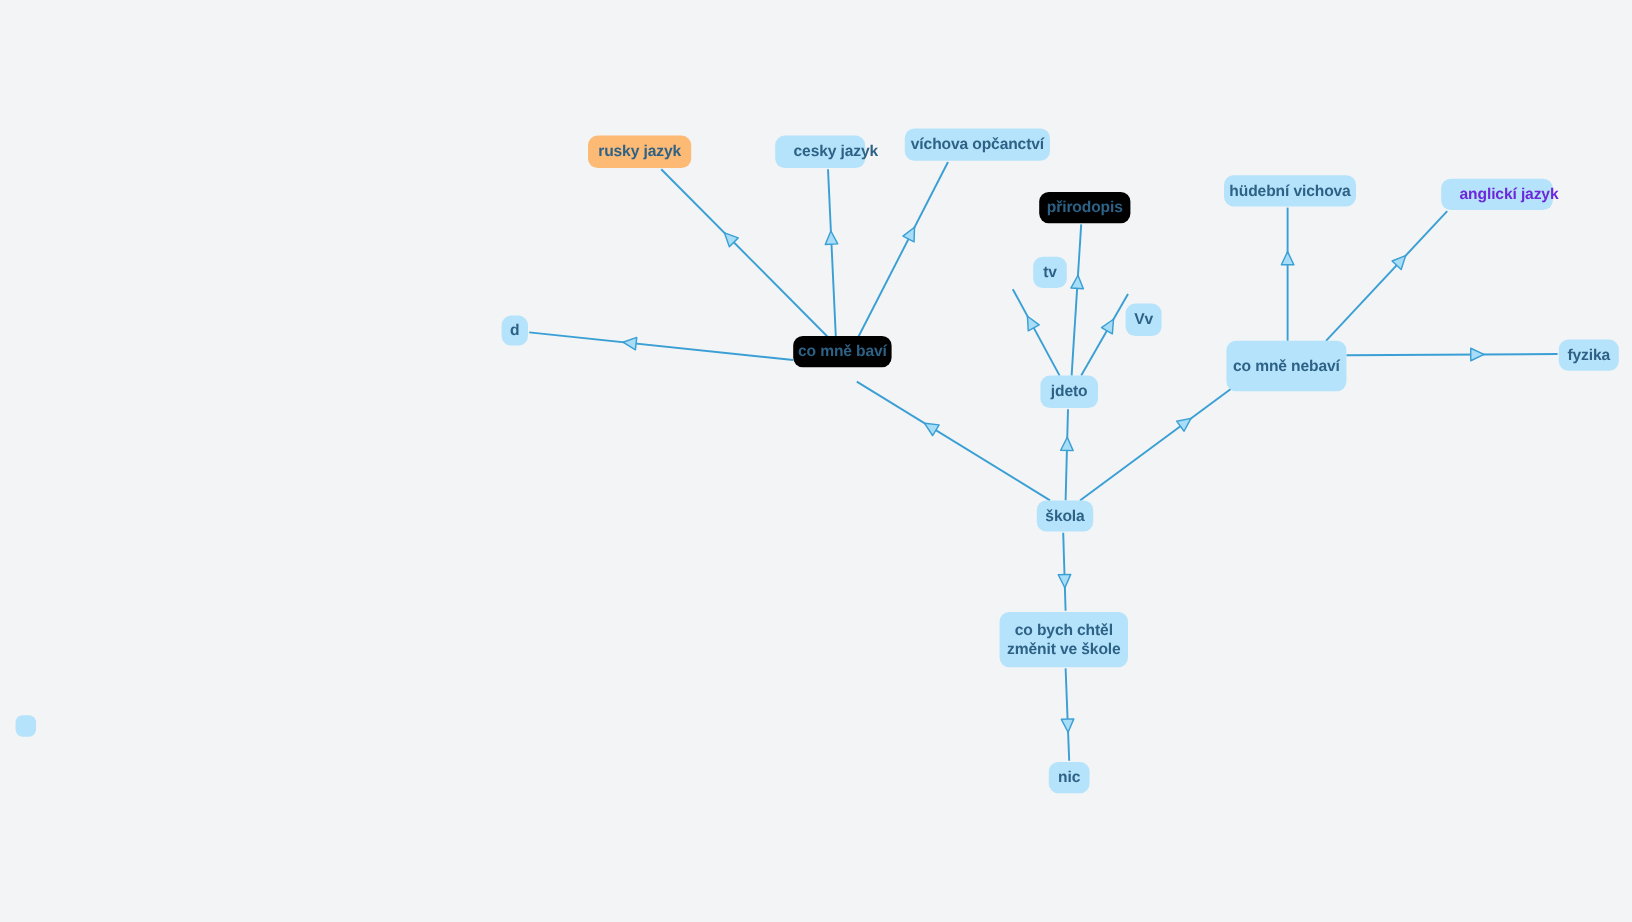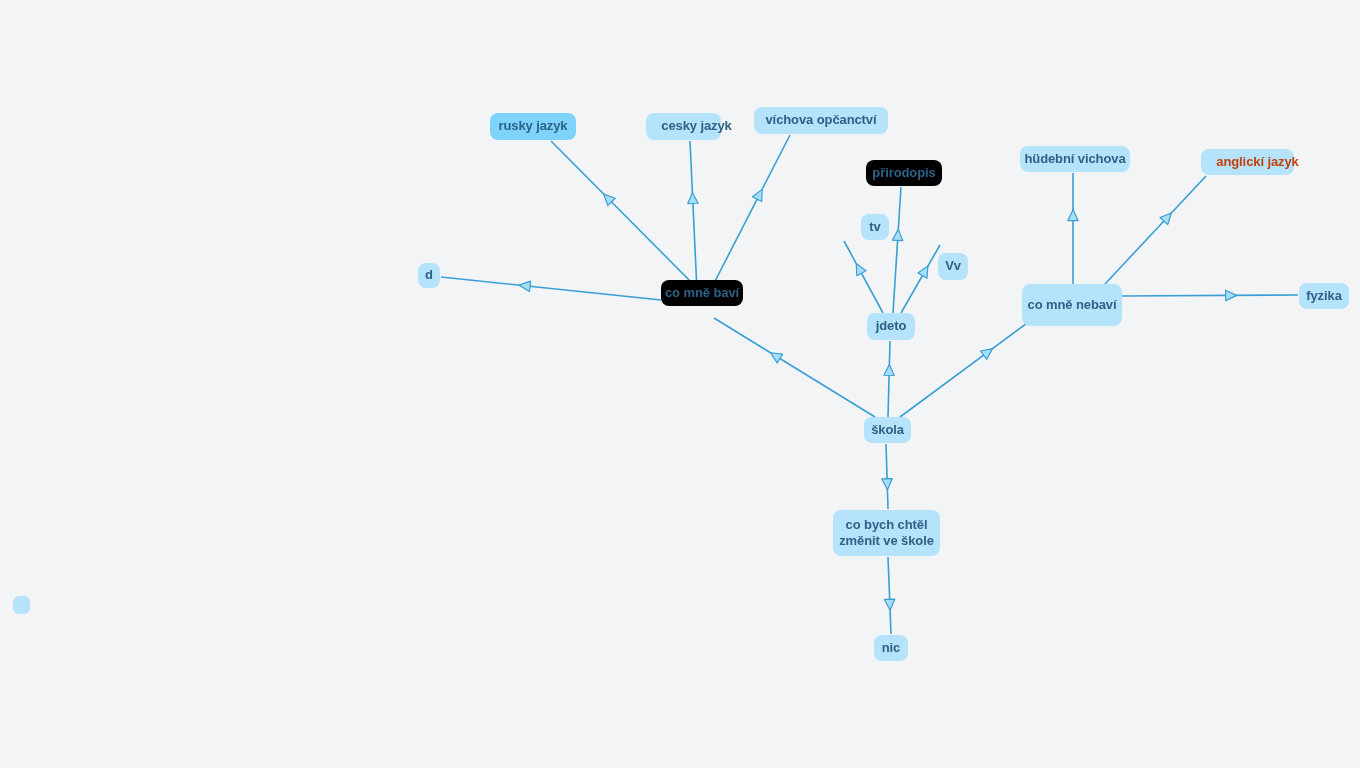--- a/index.html
+++ b/index.html
@@ -111,26 +111,26 @@
       <g>
         <line x1="886" y1="444" x2="888" y2="509" stroke="#3a9fd4" stroke-width="1.6"></line>
         <polygon points="887.4091507168283,489.7973982969216 881.8733090751731,478.9625260171707 892.2683894911703,478.64267738898616" fill="#a8ddf7" stroke="#3a9fd4" stroke-width="1.2" stroke-linejoin="round"></polygon>
       </g>
       <g>
         <line x1="888" y1="557" x2="891" y2="634" stroke="#3a9fd4" stroke-width="1.6"></line>
         <polygon points="890.0741232603662,610.2358303493986 884.449818954748,599.4466134604022 894.8419345245197,599.0417258408006" fill="#a8ddf7" stroke="#3a9fd4" stroke-width="1.2" stroke-linejoin="round"></polygon>
       </g>
     </svg>
   <div id="node-layer">
-      <div class="node" style="left: 490px; top: 113px; width: 86px; height: 27px; background: #7dd3fc; color: rgb(45, 98, 134);">rusky jazyk</div>
+      <div class="node" style="left: 490px; top: 113px; width: 86px; height: 27px; background: #fdba74; color: rgb(45, 98, 134);">rusky jazyk</div>
       <div class="node" style="left: 646px; top: 113px; width: 75px; height: 27px; background: rgb(181, 227, 251); color: rgb(45, 98, 134); padding-left: 35px;">cesky jazyk</div>
-      <div class="node" style="left: 754px; top: 107px; width: 134px; height: 27px; background: rgb(181, 227, 251); color: rgb(45, 98, 134);">víchova opčanctví</div>
+      <div class="node" style="left: 754px; top: 107px; width: 121px; height: 27px; background: rgb(181, 227, 251); color: rgb(45, 98, 134);">víchova opčanctví</div>
       <div class="node" style="left: 866px; top: 160px; width: 76px; height: 26px; background: #000000; color: rgb(45, 98, 134);">přirodopis</div>
       <div class="node" style="left: 1020px; top: 146px; width: 110px; height: 26px; background: rgb(181, 227, 251); color: rgb(45, 98, 134);">hüdební vichova</div>
-      <div class="node" style="left: 1201px; top: 149px; width: 93px; height: 26px; background: rgb(181, 227, 251); color: #c2410c; padding-left: 29px;">anglickí jazyk</div>
+      <div class="node" style="left: 1201px; top: 149px; width: 93px; height: 26px; background: rgb(181, 227, 251); color: #6d28d9; padding-left: 29px;">anglickí jazyk</div>
       <div class="node" style="left: 821px; top: 214px; width: 28px; height: 26px; background: rgb(181, 227, 251); color: rgb(45, 98, 134); margin-left: 40px;">tv</div>
       <div class="node" style="left: 938px; top: 217px; width: 30px; height: 27px; background: rgb(181, 227, 251); color: rgb(45, 98, 134); margin-top: 36px;">Vv</div>
       <div class="node" style="left: 418px; top: 263px; width: 22px; height: 25px; background: rgb(181, 227, 251); color: rgb(45, 98, 134);">d</div>
       <div class="node" style="left: 661px; top: 280px; width: 82px; height: 26px; background: #000000; color: rgb(45, 98, 134);">co mně baví</div>
       <div class="node" style="left: 1022px; top: 284px; width: 100px; height: 42px; background: rgb(181, 227, 251); color: rgb(45, 98, 134);">co mně nebaví</div>
       <div class="node" style="left: 1299px; top: 283px; width: 50px; height: 26px; background: rgb(181, 227, 251); color: rgb(45, 98, 134);">fyzika</div>
       <div class="node" style="left: 867px; top: 313px; width: 48px; height: 27px; background: rgb(181, 227, 251); color: rgb(45, 98, 134);">jdeto</div>
       <div class="node" style="left: 864px; top: 417px; width: 47px; height: 26px; background: rgb(181, 227, 251); color: rgb(45, 98, 134);">škola</div>
       <div class="node" style="left: 833px; top: 510px; width: 107px; height: 46px; background: rgb(181, 227, 251); color: rgb(45, 98, 134);">co bych chtěl
 změnit ve škole</div>

